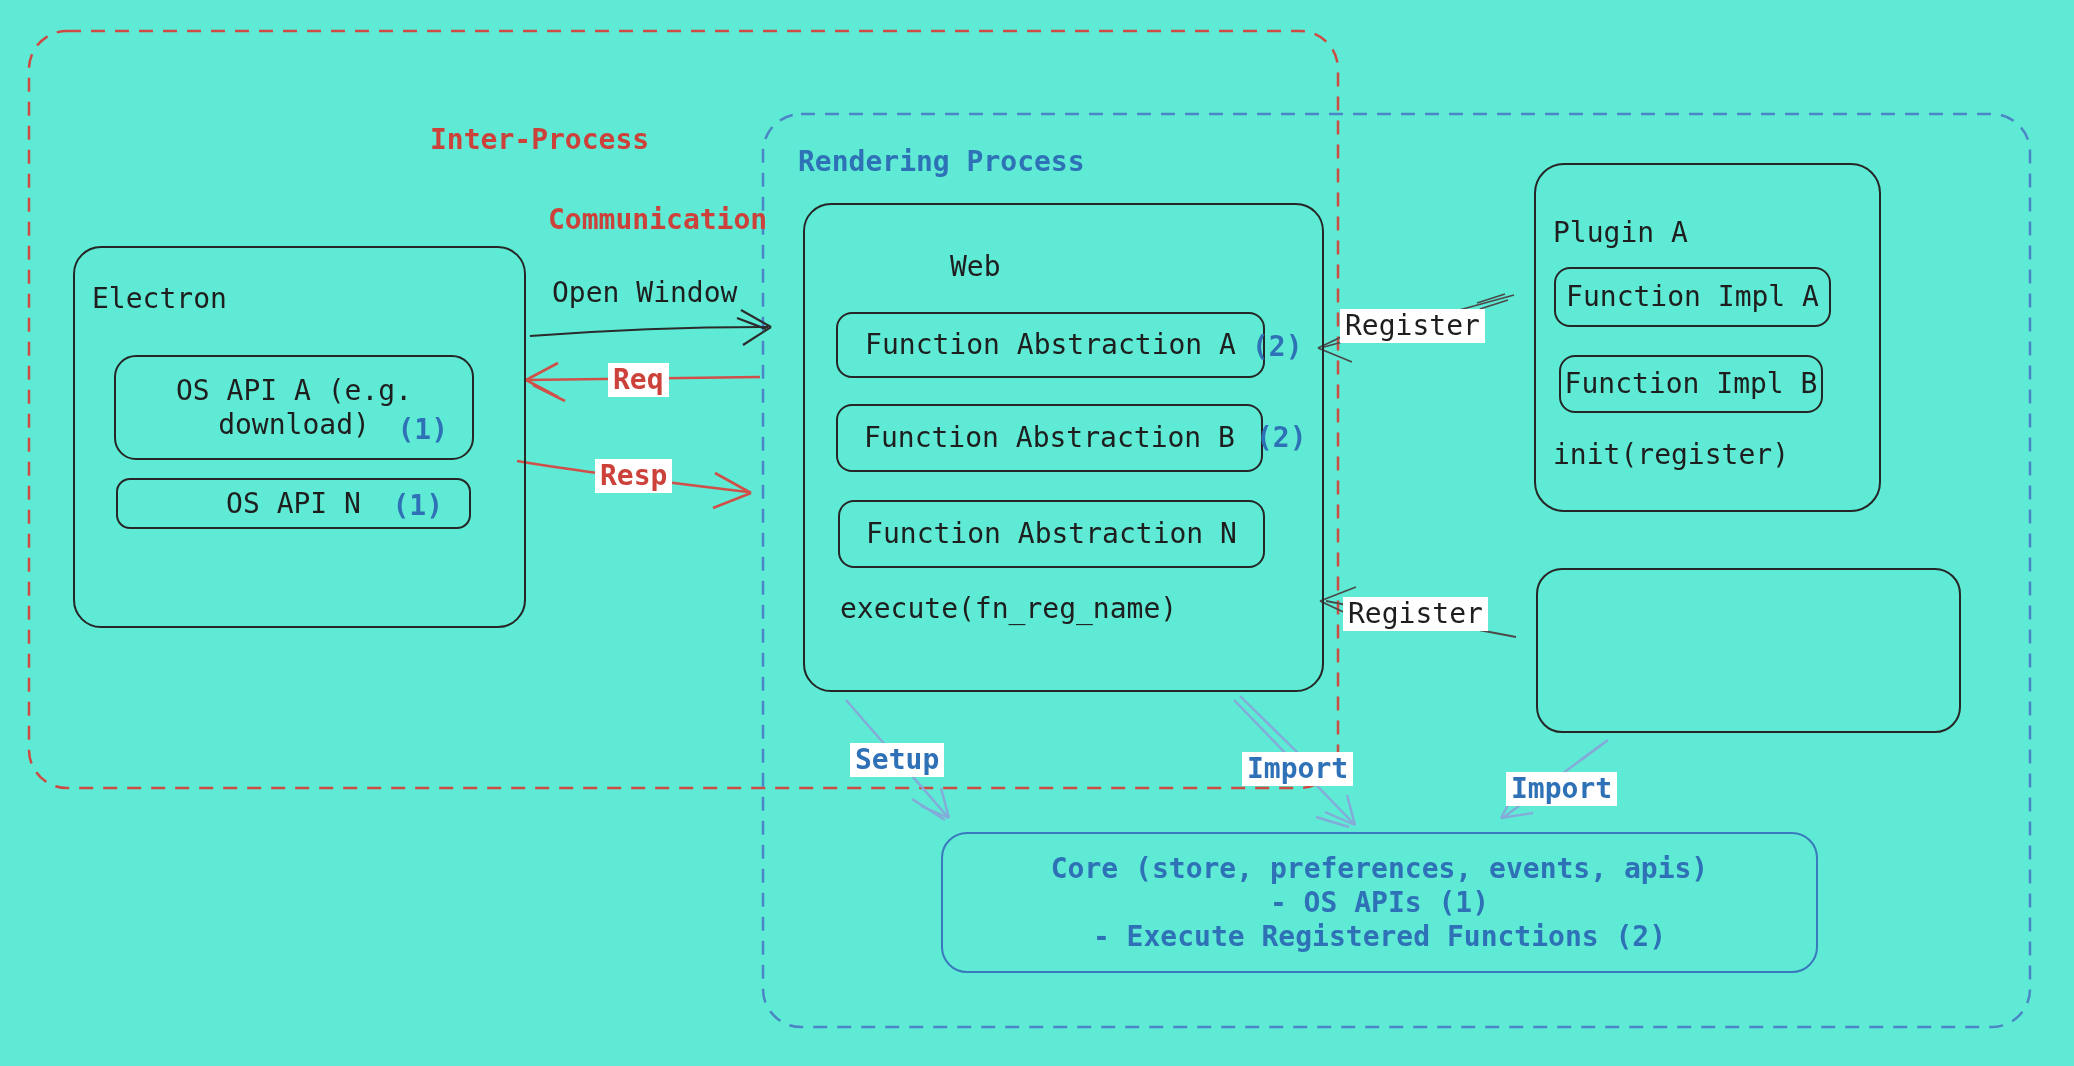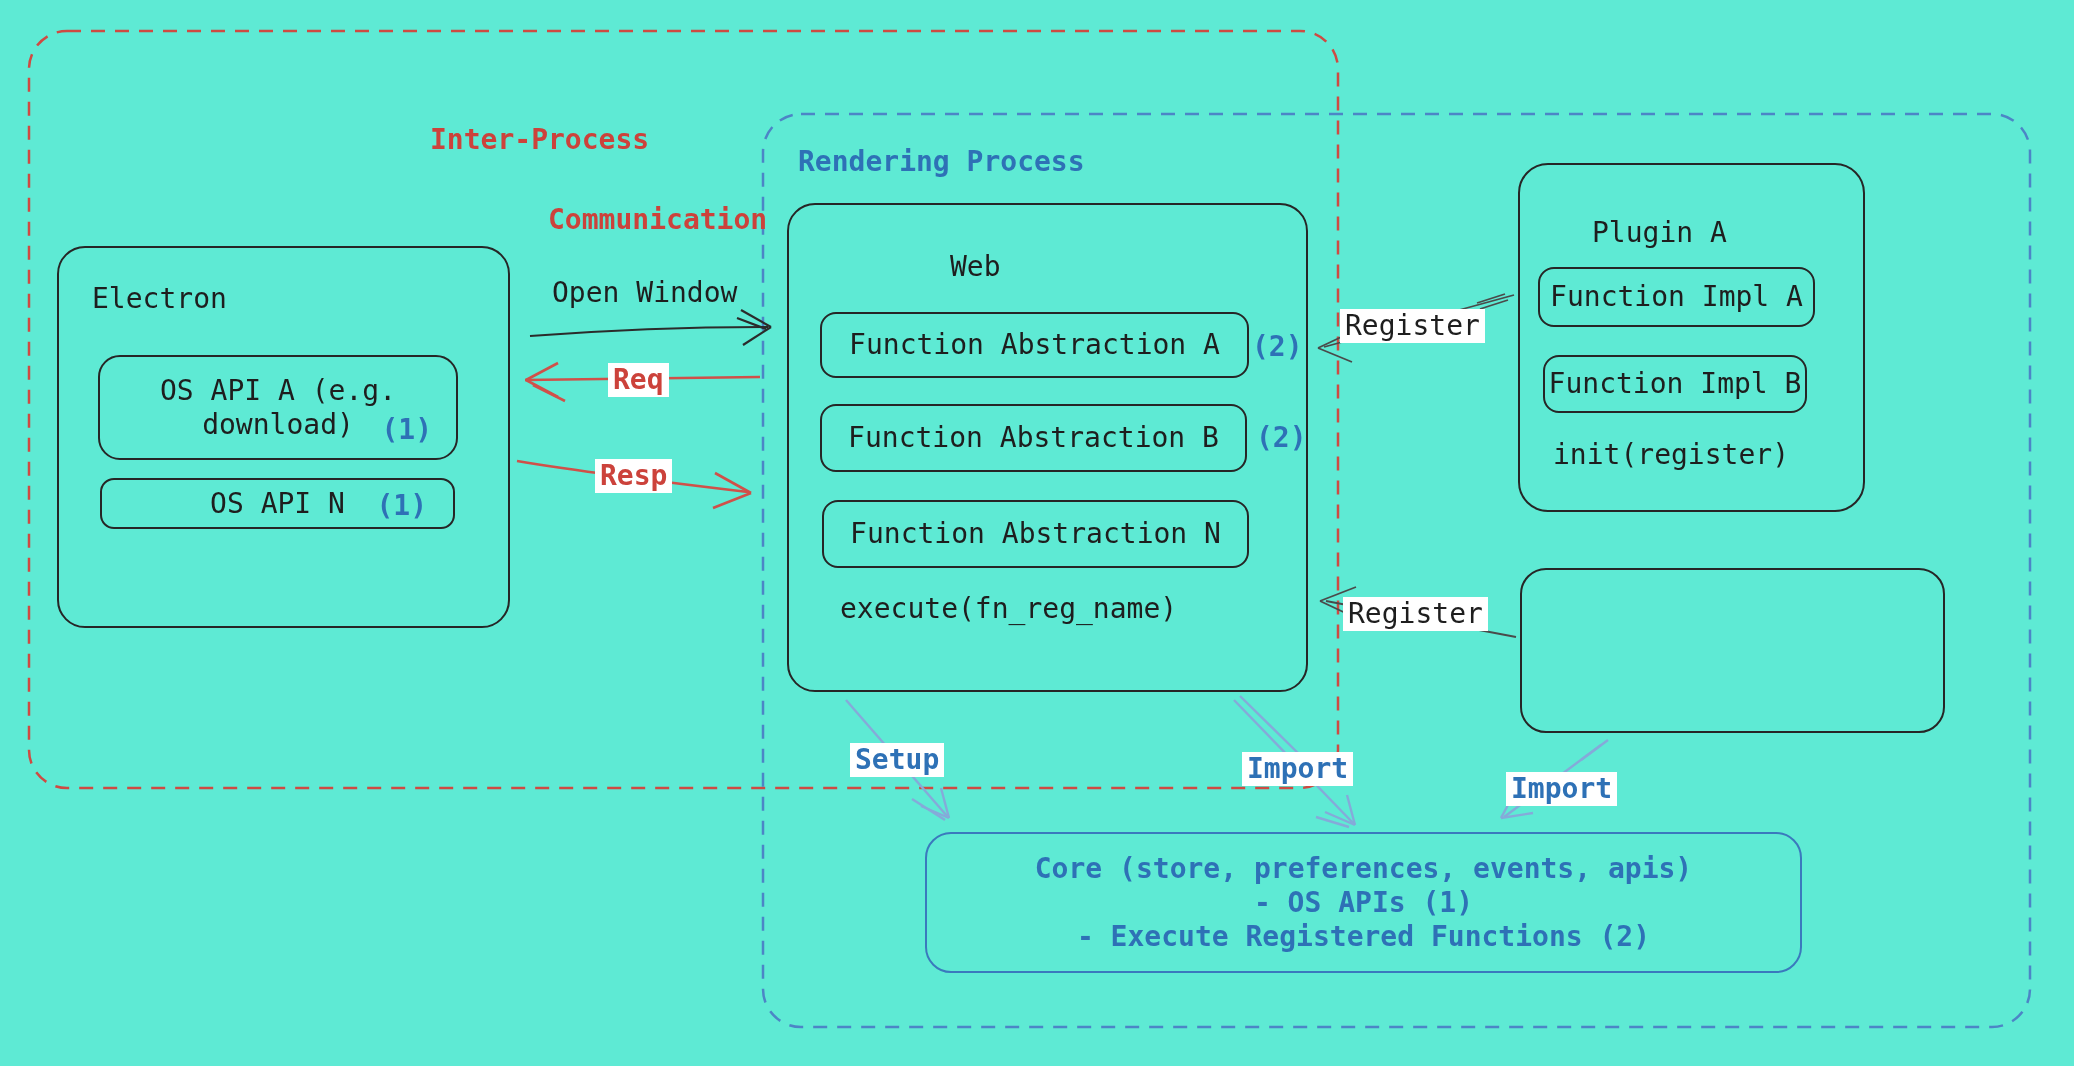--- a/index.html
+++ b/index.html
@@ -5,21 +5,21 @@
   html,body{margin:0;padding:0;background:#ffffff;}
   #canvas{
     position:relative;
     width:2074px;height:1066px;
     background:#5eead4;
     font-family:"DejaVu Sans Mono","Liberation Mono",monospace;
     color:#1e1e1e;
     overflow:hidden;
   }
   #arrow-layer{position:absolute;left:0;top:0;z-index:1;}
-  .node{position:absolute;z-index:2;box-sizing:border-box;background:transparent;}
+  .node{position:absolute;z-index:2;box-sizing:border-box;background:transparent;margin-left:16px;}
   .box{border:2.2px solid #262626;border-radius:28px;}
   .txt{position:absolute;z-index:3;font-size:28px;line-height:34px;white-space:pre;}
   .blue{color:#2e71b6;}
   .red{color:#cc423b;}
   .bold{font-weight:bold;}
   .chip{background:#ffffff;padding:0 5px;z-index:4;}
   .center-col{display:flex;flex-direction:column;align-items:center;justify-content:center;text-align:center;}
   .badge{position:absolute;font-size:28px;color:#2e71b6;font-weight:bold;white-space:pre;}
 </style>
 </head>
@@ -122,21 +122,21 @@
   </div>
   <div class="txt badge" style="left:1256px;top:421px;">(2)</div>
 
   <div class="node box center-col" style="left:822px;top:500px;width:427px;height:68px;border-radius:16px;">
     <div class="txt" style="position:static;">Function Abstraction N</div>
   </div>
 
   <div class="txt" style="left:840px;top:592px;">execute(fn_reg_name)</div>
 
   <div class="node box" style="left:1518px;top:163px;width:347px;height:349px;border-radius:30px;"></div>
-  <div class="txt" style="left:1592px;top:216px;">Plugin A</div>
+  <div class="txt" style="left:1553px;top:216px;">Plugin A</div>
 
   <div class="node box center-col" style="left:1538px;top:267px;width:277px;height:60px;border-radius:16px;">
     <div class="txt" style="position:static;">Function Impl A</div>
   </div>
   <div class="node box center-col" style="left:1543px;top:355px;width:264px;height:58px;border-radius:16px;">
     <div class="txt" style="position:static;">Function Impl B</div>
   </div>
   <div class="txt" style="left:1553px;top:438px;">init(register)</div>
 
   <div class="node box" style="left:1520px;top:568px;width:425px;height:165px;border-radius:26px;"></div>

